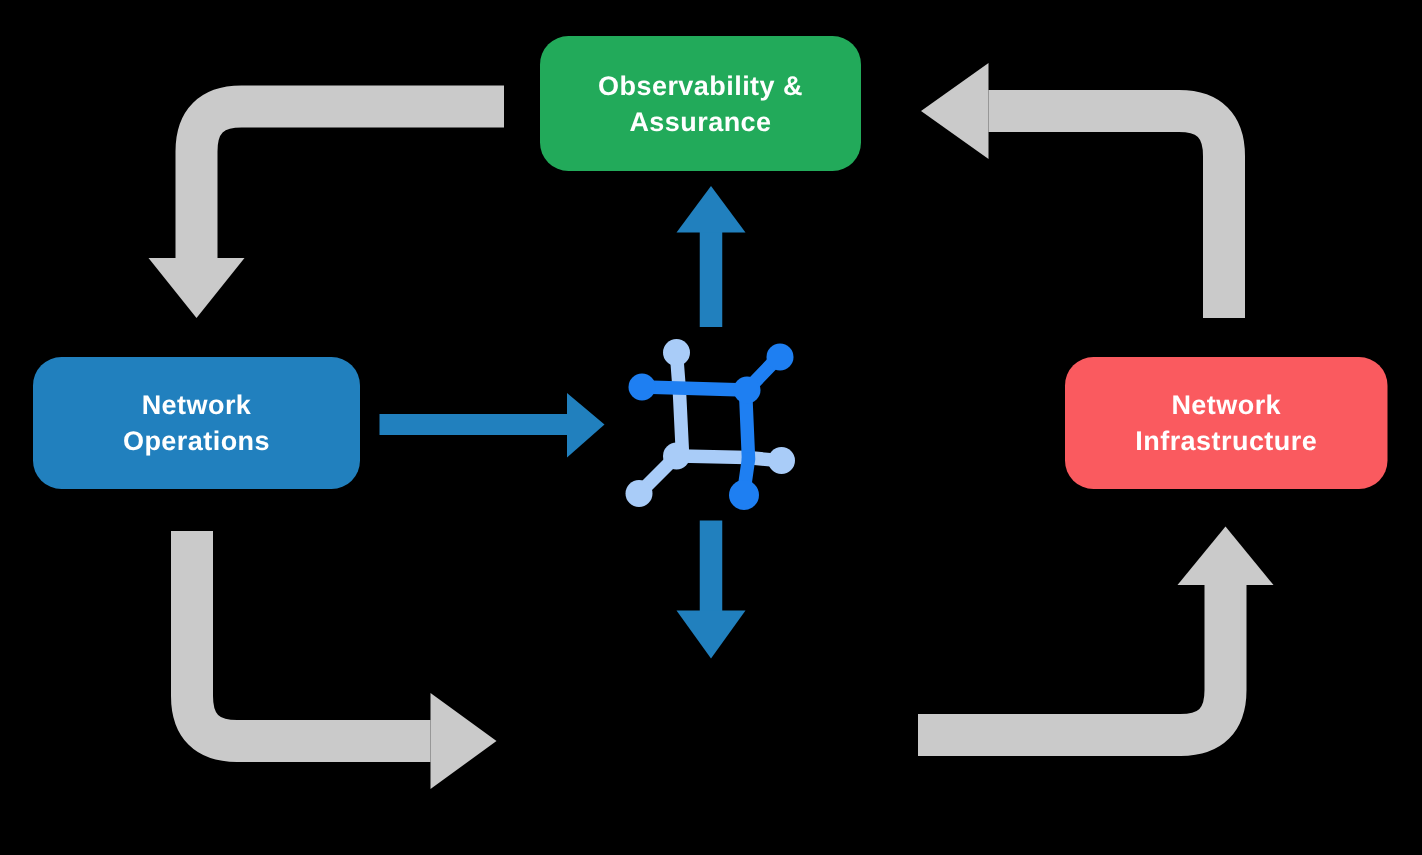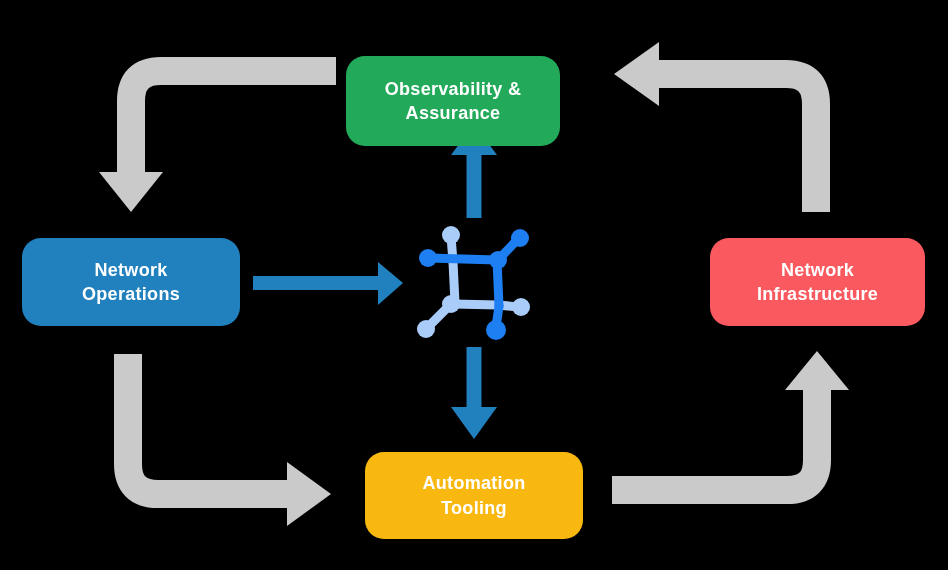--- a/index.html
+++ b/index.html
@@ -23,21 +23,21 @@
     justify-content: center;
     text-align: center;
     border-radius: 19px;
     color: #fff;
     font-size: 18px;
     font-weight: 600;
     line-height: 1.35;
     letter-spacing: 0.3px;
     white-space: pre-line;
   }
-  #box-observability      { left: 346px; top: 24px;  width: 214px; height: 90px; margin-top: 32px; }
+  #box-observability      { left: 360px; top: 24px;  width: 214px; height: 90px; }
   #box-network-operations { left: 22px;  top: 238px; width: 218px; height: 88px; }
   #box-network-infra      { left: 710px; top: 238px; width: 215px; height: 88px; }
   #box-automation-tooling { left: 365px; top: 452px; width: 218px; height: 87px; }
 </style>
 </head>
 <body>
 
 <div id="canvas">
 
   <svg id="arrow-layer" viewBox="0 0 948 570" xmlns="http://www.w3.org/2000/svg">
@@ -110,16 +110,14 @@
 
   <div class="node-box" id="box-observability" style="background: rgb(34, 170, 90);">Observability &amp;
 Assurance</div>
 
   <div class="node-box" id="box-network-operations" style="background: rgb(33, 128, 190);">Network
 Operations</div>
 
   <div class="node-box" id="box-network-infra" style="background: rgb(250, 90, 95);">Network
 Infrastructure</div>
 
-  <div class="node-box" id="box-automation-tooling" style="background: rgb(249, 184, 15);">Automation
-Tooling</div>
 
 </div>
 
 </body></html>

